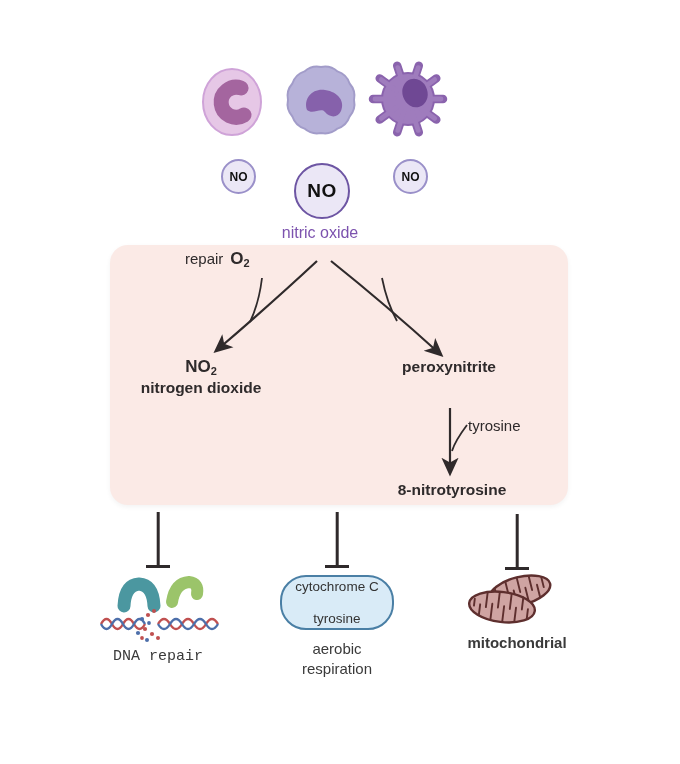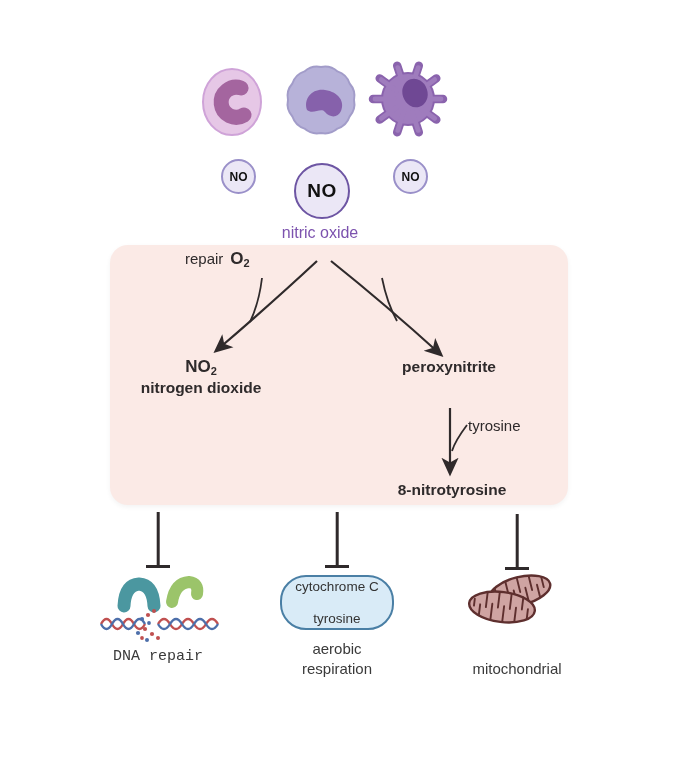--- a/index.html
+++ b/index.html
@@ -212,17 +212,17 @@
           <path class="mito-crista" d="M32 51 L32 36"></path>
         <path class="mito-crista" d="M38 24 L38 39"></path>
           <path class="mito-crista" d="M44 52 L44 37"></path>
         <path class="mito-crista" d="M50 24 L50 39"></path>
           <path class="mito-crista" d="M56 51 L56 37"></path>
         <path class="mito-crista" d="M62 26 L62 38"></path>
           <path class="mito-crista" d="M68 47 L68 37"></path>
       </g>
     </g>
   </svg>
-  <div class="abs ctr target-label" style="left:452px;top:658px;width:130px;line-height:21px;">
+  <div class="abs ctr target-label" style="left:452px;top:632px;width:130px;line-height:21px;font-weight:bold;">
     <div>mitochondrial</div>
   </div>
 
 </div>
 
 </body></html>

